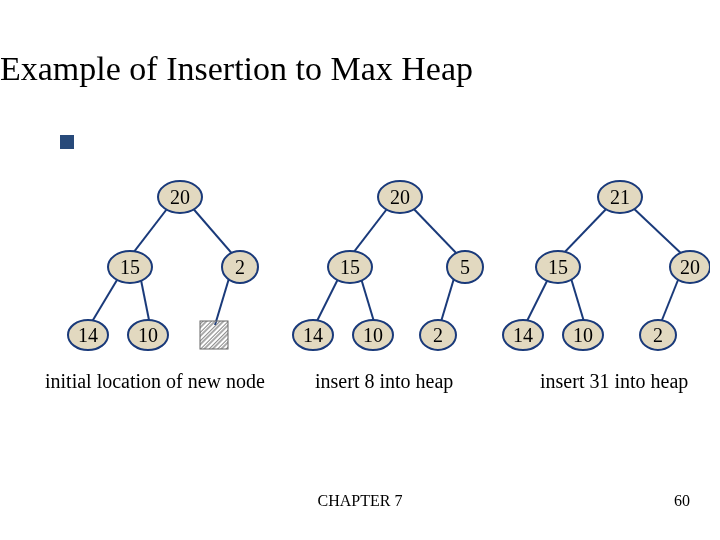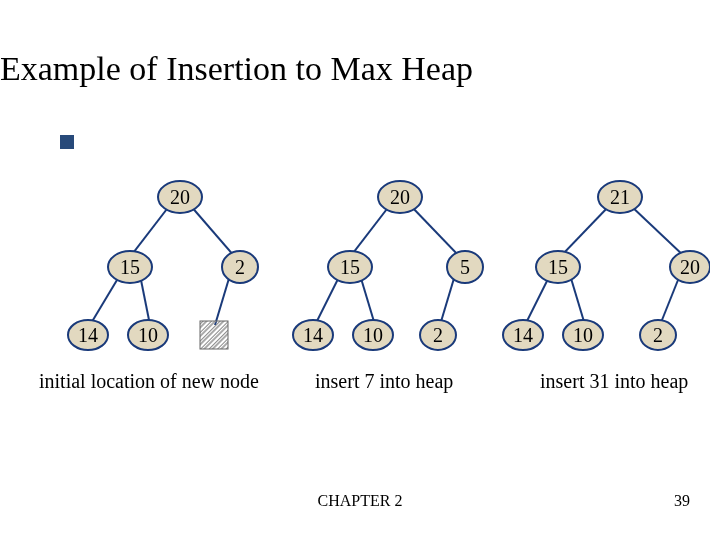--- a/index.html
+++ b/index.html
@@ -94,21 +94,21 @@
   <text x="180" y="99" text-anchor="middle" class="node-text">2</text>
 
   <ellipse cx="28" cy="160" rx="20" ry="15" fill="#e2d9c0" stroke="#1a3a7a" stroke-width="2"></ellipse>
   <text x="28" y="167" text-anchor="middle" class="node-text">14</text>
   <ellipse cx="88" cy="160" rx="20" ry="15" fill="#e2d9c0" stroke="#1a3a7a" stroke-width="2"></ellipse>
   <text x="88" y="167" text-anchor="middle" class="node-text">10</text>
 
   <rect x="140" y="146" width="28" height="28" fill="url(#hatch)" stroke="#666" stroke-width="1"></rect>
 </svg>
 </div>
-<div class="caption" style="left:39px; top:370px;">initial location of new node</div>
+<div class="caption" style="left:45px; top:370px;">initial location of new node</div>
 
 <div class="stage" style="left:290px; top:175px;">
 <svg width="200" height="190">
 
   <line x1="100" y1="30" x2="60" y2="82" stroke="#1a3a7a" stroke-width="2"></line>
   <line x1="120" y1="30" x2="170" y2="82" stroke="#1a3a7a" stroke-width="2"></line>
   <line x1="50" y1="100" x2="25" y2="150" stroke="#1a3a7a" stroke-width="2"></line>
   <line x1="70" y1="100" x2="85" y2="150" stroke="#1a3a7a" stroke-width="2"></line>
   <line x1="165" y1="100" x2="150" y2="150" stroke="#1a3a7a" stroke-width="2"></line>
 
@@ -122,21 +122,21 @@
   <text x="175" y="99" text-anchor="middle" class="node-text">5</text>
 
   <ellipse cx="23" cy="160" rx="20" ry="15" fill="#e2d9c0" stroke="#1a3a7a" stroke-width="2"></ellipse>
   <text x="23" y="167" text-anchor="middle" class="node-text">14</text>
   <ellipse cx="83" cy="160" rx="20" ry="15" fill="#e2d9c0" stroke="#1a3a7a" stroke-width="2"></ellipse>
   <text x="83" y="167" text-anchor="middle" class="node-text">10</text>
   <ellipse cx="148" cy="160" rx="18" ry="15" fill="#e2d9c0" stroke="#1a3a7a" stroke-width="2"></ellipse>
   <text x="148" y="167" text-anchor="middle" class="node-text">2</text>
 </svg>
 </div>
-<div class="caption" style="left:315px; top:370px;">insert 7 into heap</div>
+<div class="caption" style="left:315px; top:370px;">insert 8 into heap</div>
 
 <div class="stage" style="left:500px; top:175px;">
 <svg width="210" height="190">
 
   <line x1="110" y1="30" x2="60" y2="82" stroke="#1a3a7a" stroke-width="2"></line>
   <line x1="130" y1="30" x2="185" y2="82" stroke="#1a3a7a" stroke-width="2"></line>
   <line x1="50" y1="100" x2="25" y2="150" stroke="#1a3a7a" stroke-width="2"></line>
   <line x1="70" y1="100" x2="85" y2="150" stroke="#1a3a7a" stroke-width="2"></line>
   <line x1="180" y1="100" x2="160" y2="150" stroke="#1a3a7a" stroke-width="2"></line>
 
@@ -152,14 +152,14 @@
   <ellipse cx="23" cy="160" rx="20" ry="15" fill="#e2d9c0" stroke="#1a3a7a" stroke-width="2"></ellipse>
   <text x="23" y="167" text-anchor="middle" class="node-text">14</text>
   <ellipse cx="83" cy="160" rx="20" ry="15" fill="#e2d9c0" stroke="#1a3a7a" stroke-width="2"></ellipse>
   <text x="83" y="167" text-anchor="middle" class="node-text">10</text>
   <ellipse cx="158" cy="160" rx="18" ry="15" fill="#e2d9c0" stroke="#1a3a7a" stroke-width="2"></ellipse>
   <text x="158" y="167" text-anchor="middle" class="node-text">2</text>
 </svg>
 </div>
 <div class="caption" style="left:540px; top:370px;">insert 31 into heap</div>
 
-<div class="footer-left">CHAPTER 2</div>
-<div class="footer-right">39</div>
+<div class="footer-left">CHAPTER 7</div>
+<div class="footer-right">60</div>
 
 </body></html>

